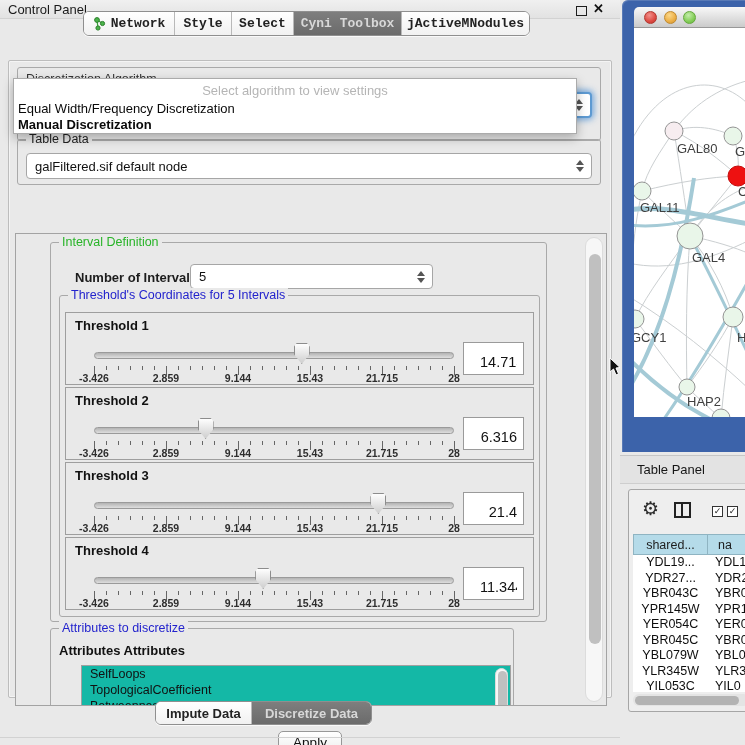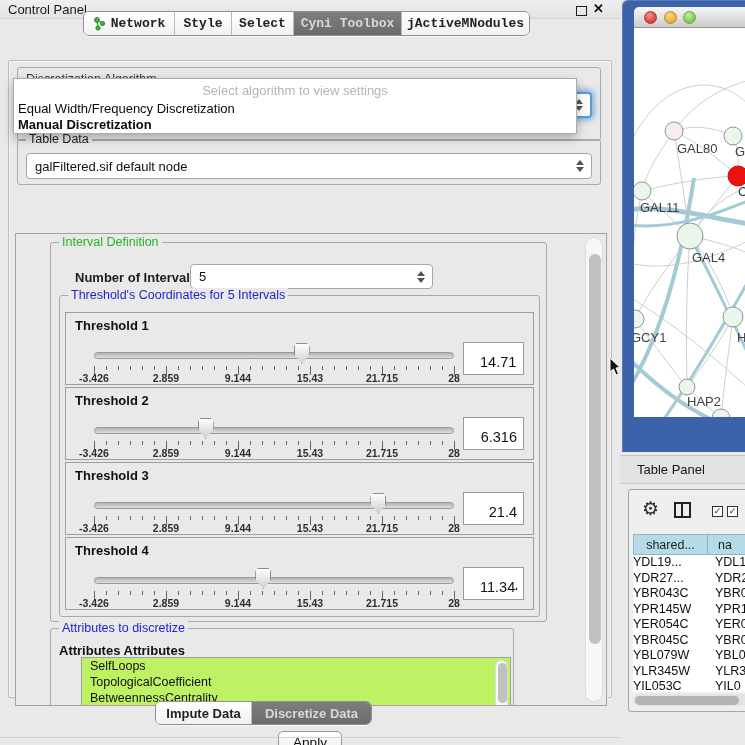--- a/index.html
+++ b/index.html
@@ -59,21 +59,21 @@
     clip-path:polygon(18% 0,82% 0,100% 18%,100% 52%,50% 100%,0 52%,0 18%); }
   .ticks { position:absolute; left:28px; top:53px; width:360px; height:10px; }
   .tick { position:absolute; top:0; width:1px; height:4px; background:#666; }
   .tick.major { height:9px; }
   .tick-labels { position:absolute; left:28px; top:59px; width:360px; height:13px; }
   .tick-labels span { position:absolute; transform:translateX(-50%); font-size:10.5px; font-weight:bold; color:#2e2e2e; white-space:nowrap; }
   .th-value { position:absolute; right:9px; top:29px; width:61px; height:33px; background:#fff; border:1px solid #9a9a9a; font-size:14.5px; color:#111; text-align:right; padding:7px 6px 0 16px; }
 
   
   .attr-label { position:absolute; left:8px; top:14px; font-weight:bold; font-size:13px; color:#111; }
-  .attr-list { position:absolute; left:30px; top:28px; width:430px; height:62px; background:#bef264; border:1px solid #a0a0a0; overflow:hidden; }
+  .attr-list { position:absolute; left:30px; top:36px; width:430px; height:62px; background:#14b8a6; border:1px solid #a0a0a0; overflow:hidden; }
   .list-item { height:16px; line-height:16px; padding-left:8px; font-size:12.5px; color:#111; white-space:nowrap; }
 
   .apply-btn { position:absolute; left:269px; top:670px; width:64px; height:23px; border:1px solid #979797; border-radius:5px; background:linear-gradient(#ffffff,#ededed); font-size:13.5px; color:#111; text-align:center; line-height:21px; box-shadow:0 1px 0 rgba(255,255,255,.8); }
 
   .cp-bottomline { position:absolute; left:0; top:737px; width:620px; height:1px; background:#d2d2d2; }
 
   
   .netframe { left:622px; top:0; width:124px; height:452px; background:#3c63aa; border-radius:6px 0 0 0; box-shadow:inset 1px 1px 0 rgba(255,255,255,.15); }
   .net-titlebar { position:absolute; left:12px; top:7px; width:112px; height:21px; background:linear-gradient(#f8f8f8,#cbcbcb); border-bottom:1px solid #989898; border-radius:5px 0 0 0; }
   .light { position:absolute; top:4px; width:13px; height:13px; border-radius:50%; }
@@ -89,21 +89,21 @@
   .gear { position:absolute; left:13px; top:7px; font-size:19px; color:#2b2b2b; }
   .split-icon { position:absolute; left:45px; top:12px; width:17px; height:16px; border:2px solid #222; }
   .split-icon::after { content:""; position:absolute; left:5px; top:0; width:2px; height:12px; background:#222; }
   .cbx { position:absolute; top:16px; width:11px; height:11px; border:1.5px solid #333; font-size:9px; line-height:9px; text-align:center; color:#222; background:#fff; }
   .tp-table { position:absolute; left:4px; top:44px; width:130px; height:158px; background:#fff; overflow:hidden; }
   .tp-hrow { display:flex; height:21px; }
   .tp-hcell { background:#b5dbe9; border:1px solid #8fb4c2; border-left:none; font-size:12.5px; color:#1d1d1d; display:flex; align-items:center; justify-content:center; }
   .tp-hcell:first-child { border-left:1px solid #8fb4c2; width:75px; flex:none; }
   .tp-hcell:last-child { flex:1; justify-content:flex-start; padding-left:10px; border-left:none; }
   .tp-row { display:flex; height:15.5px; font-size:12.5px; color:#0e0e0e; }
-  .tp-cell { width:75px; flex:none; line-height:15.5px; white-space:nowrap; }
+  .tp-cell { width:75px; flex:none; text-align:center; line-height:15.5px; white-space:nowrap; }
   .tp-cell:last-child { flex:1; text-align:left; padding-left:7px; }
   .htrack { position:absolute; left:4px; top:204px; width:116px; height:12px; background:#e4e4e4; border-radius:6px; }
   .hthumb { position:absolute; left:2px; top:1.5px; width:104px; height:9px; background:#b3b3b3; border-radius:5px; }
 
   .cursor { left:609px; top:358px; width:14px; height:20px; z-index:50; }
 </style>
 </head>
 <body>
 
 <div class="screen">

